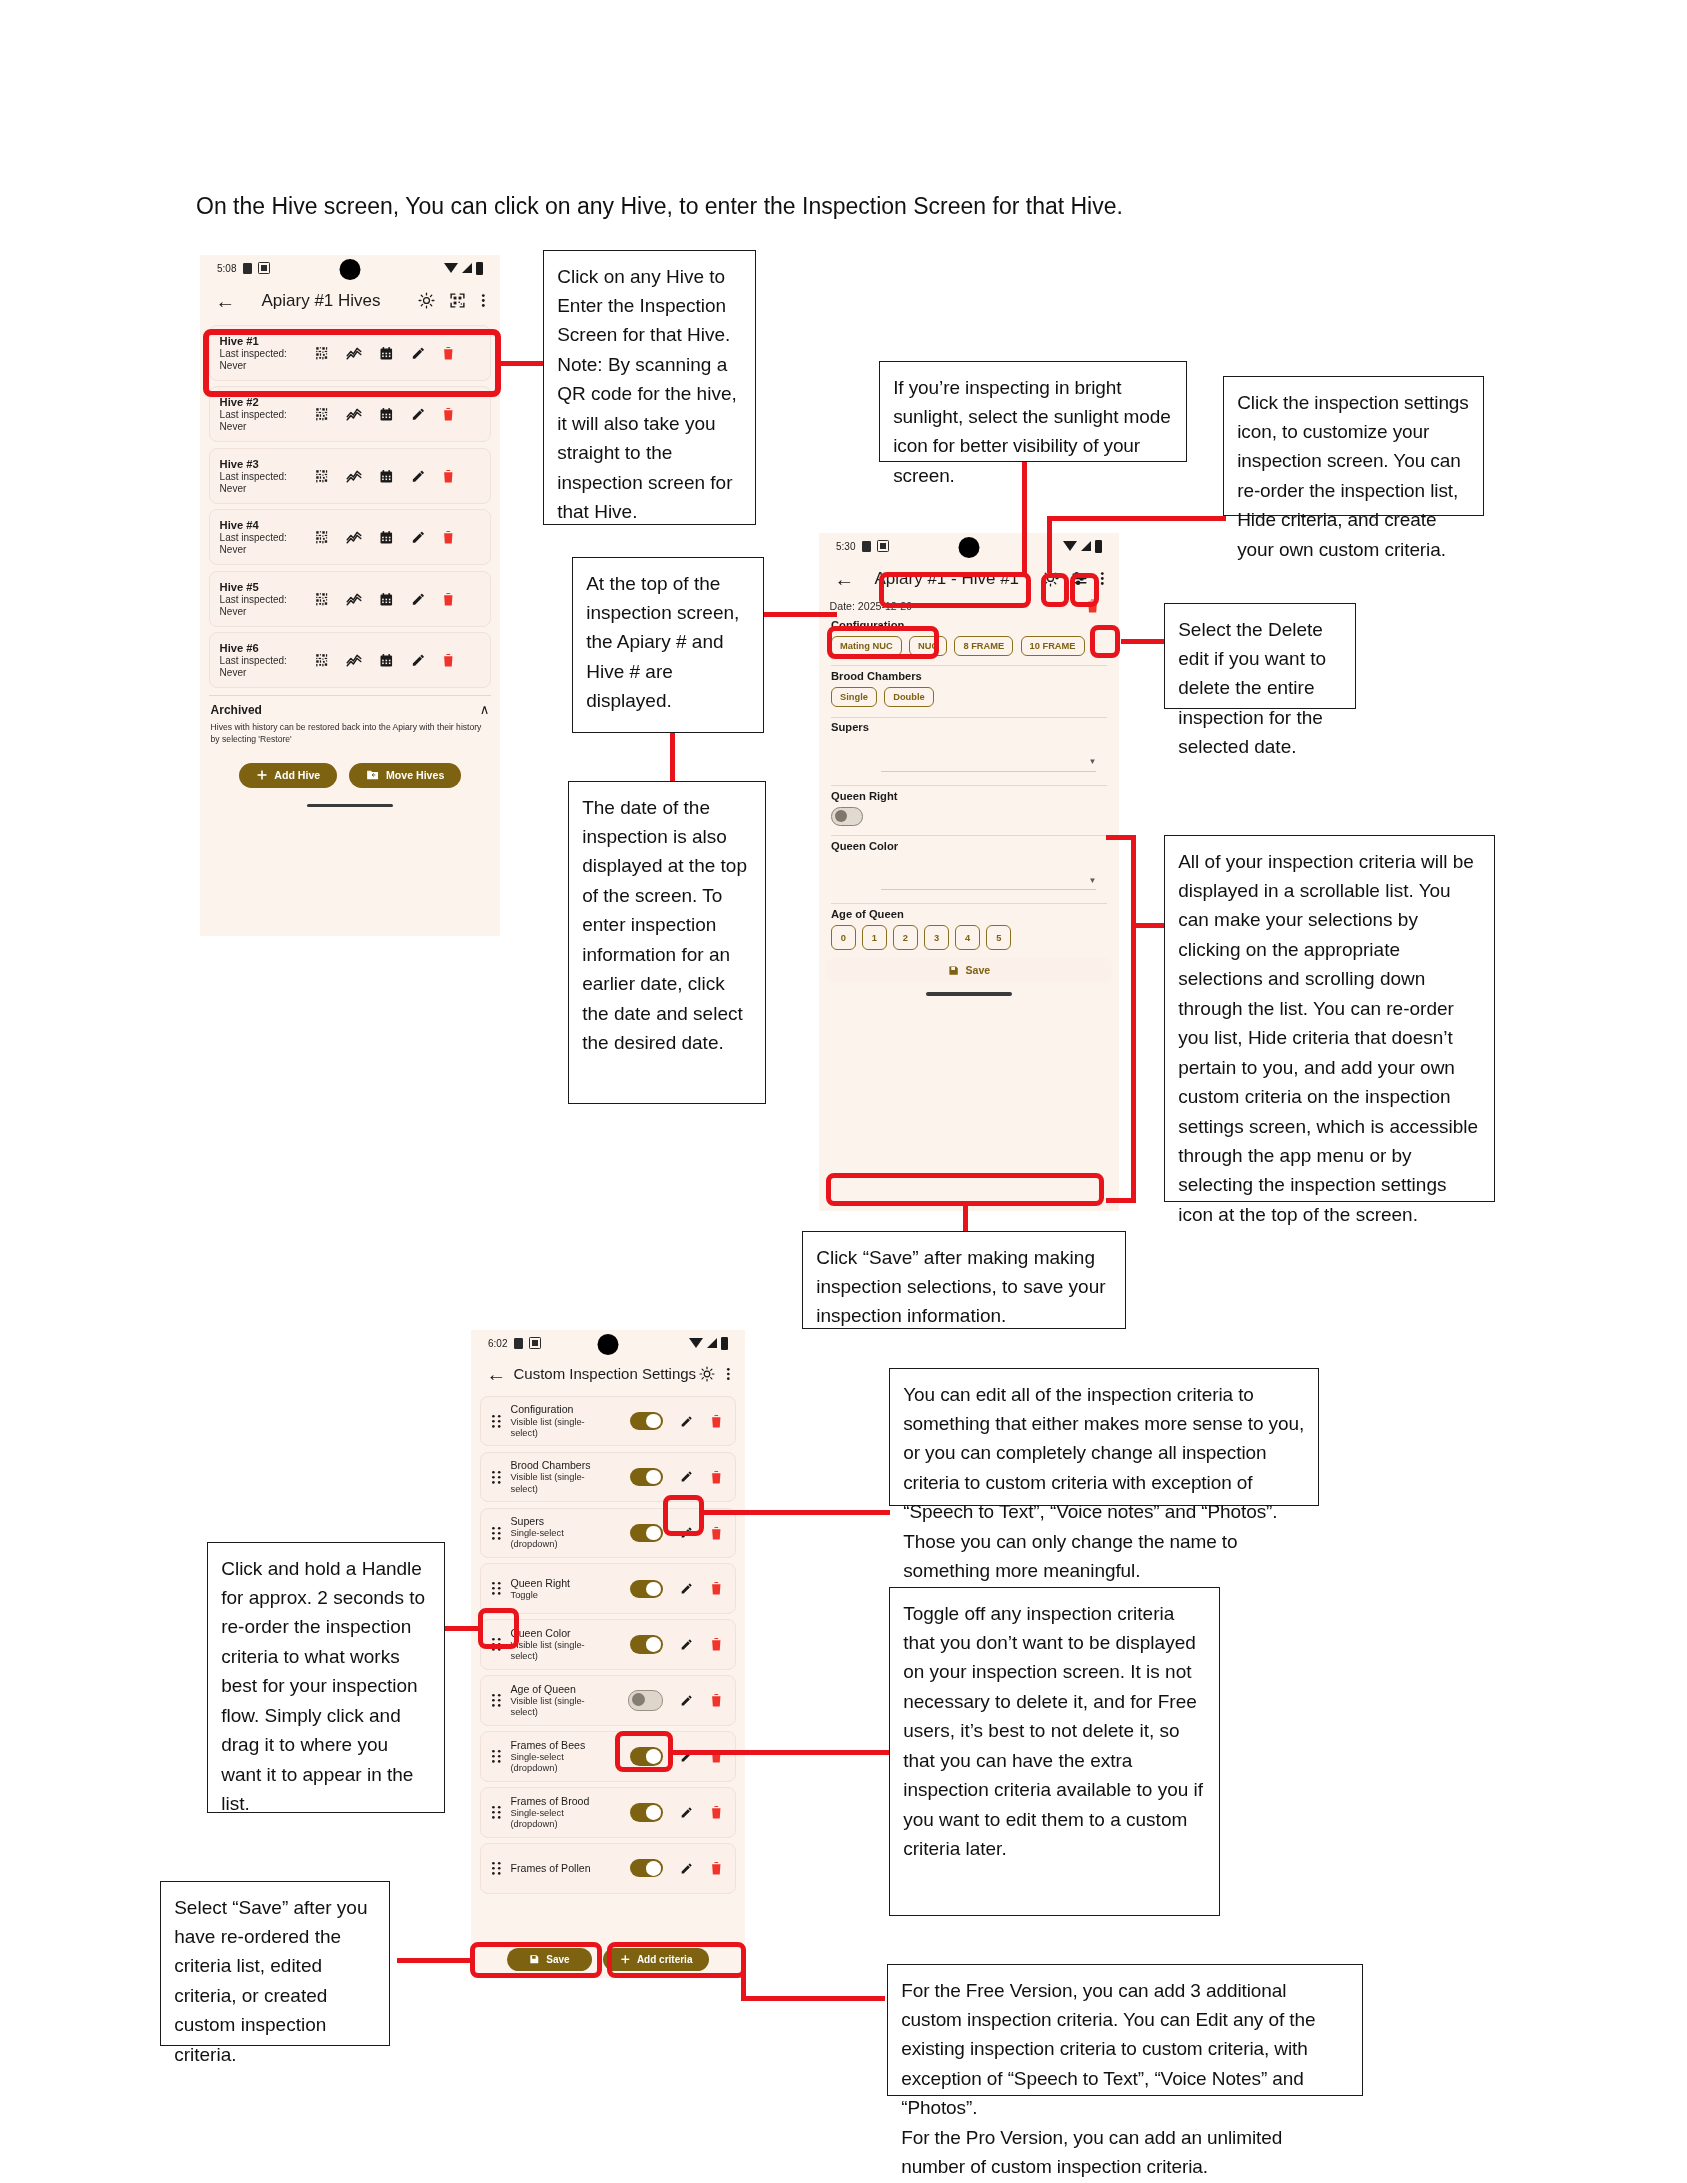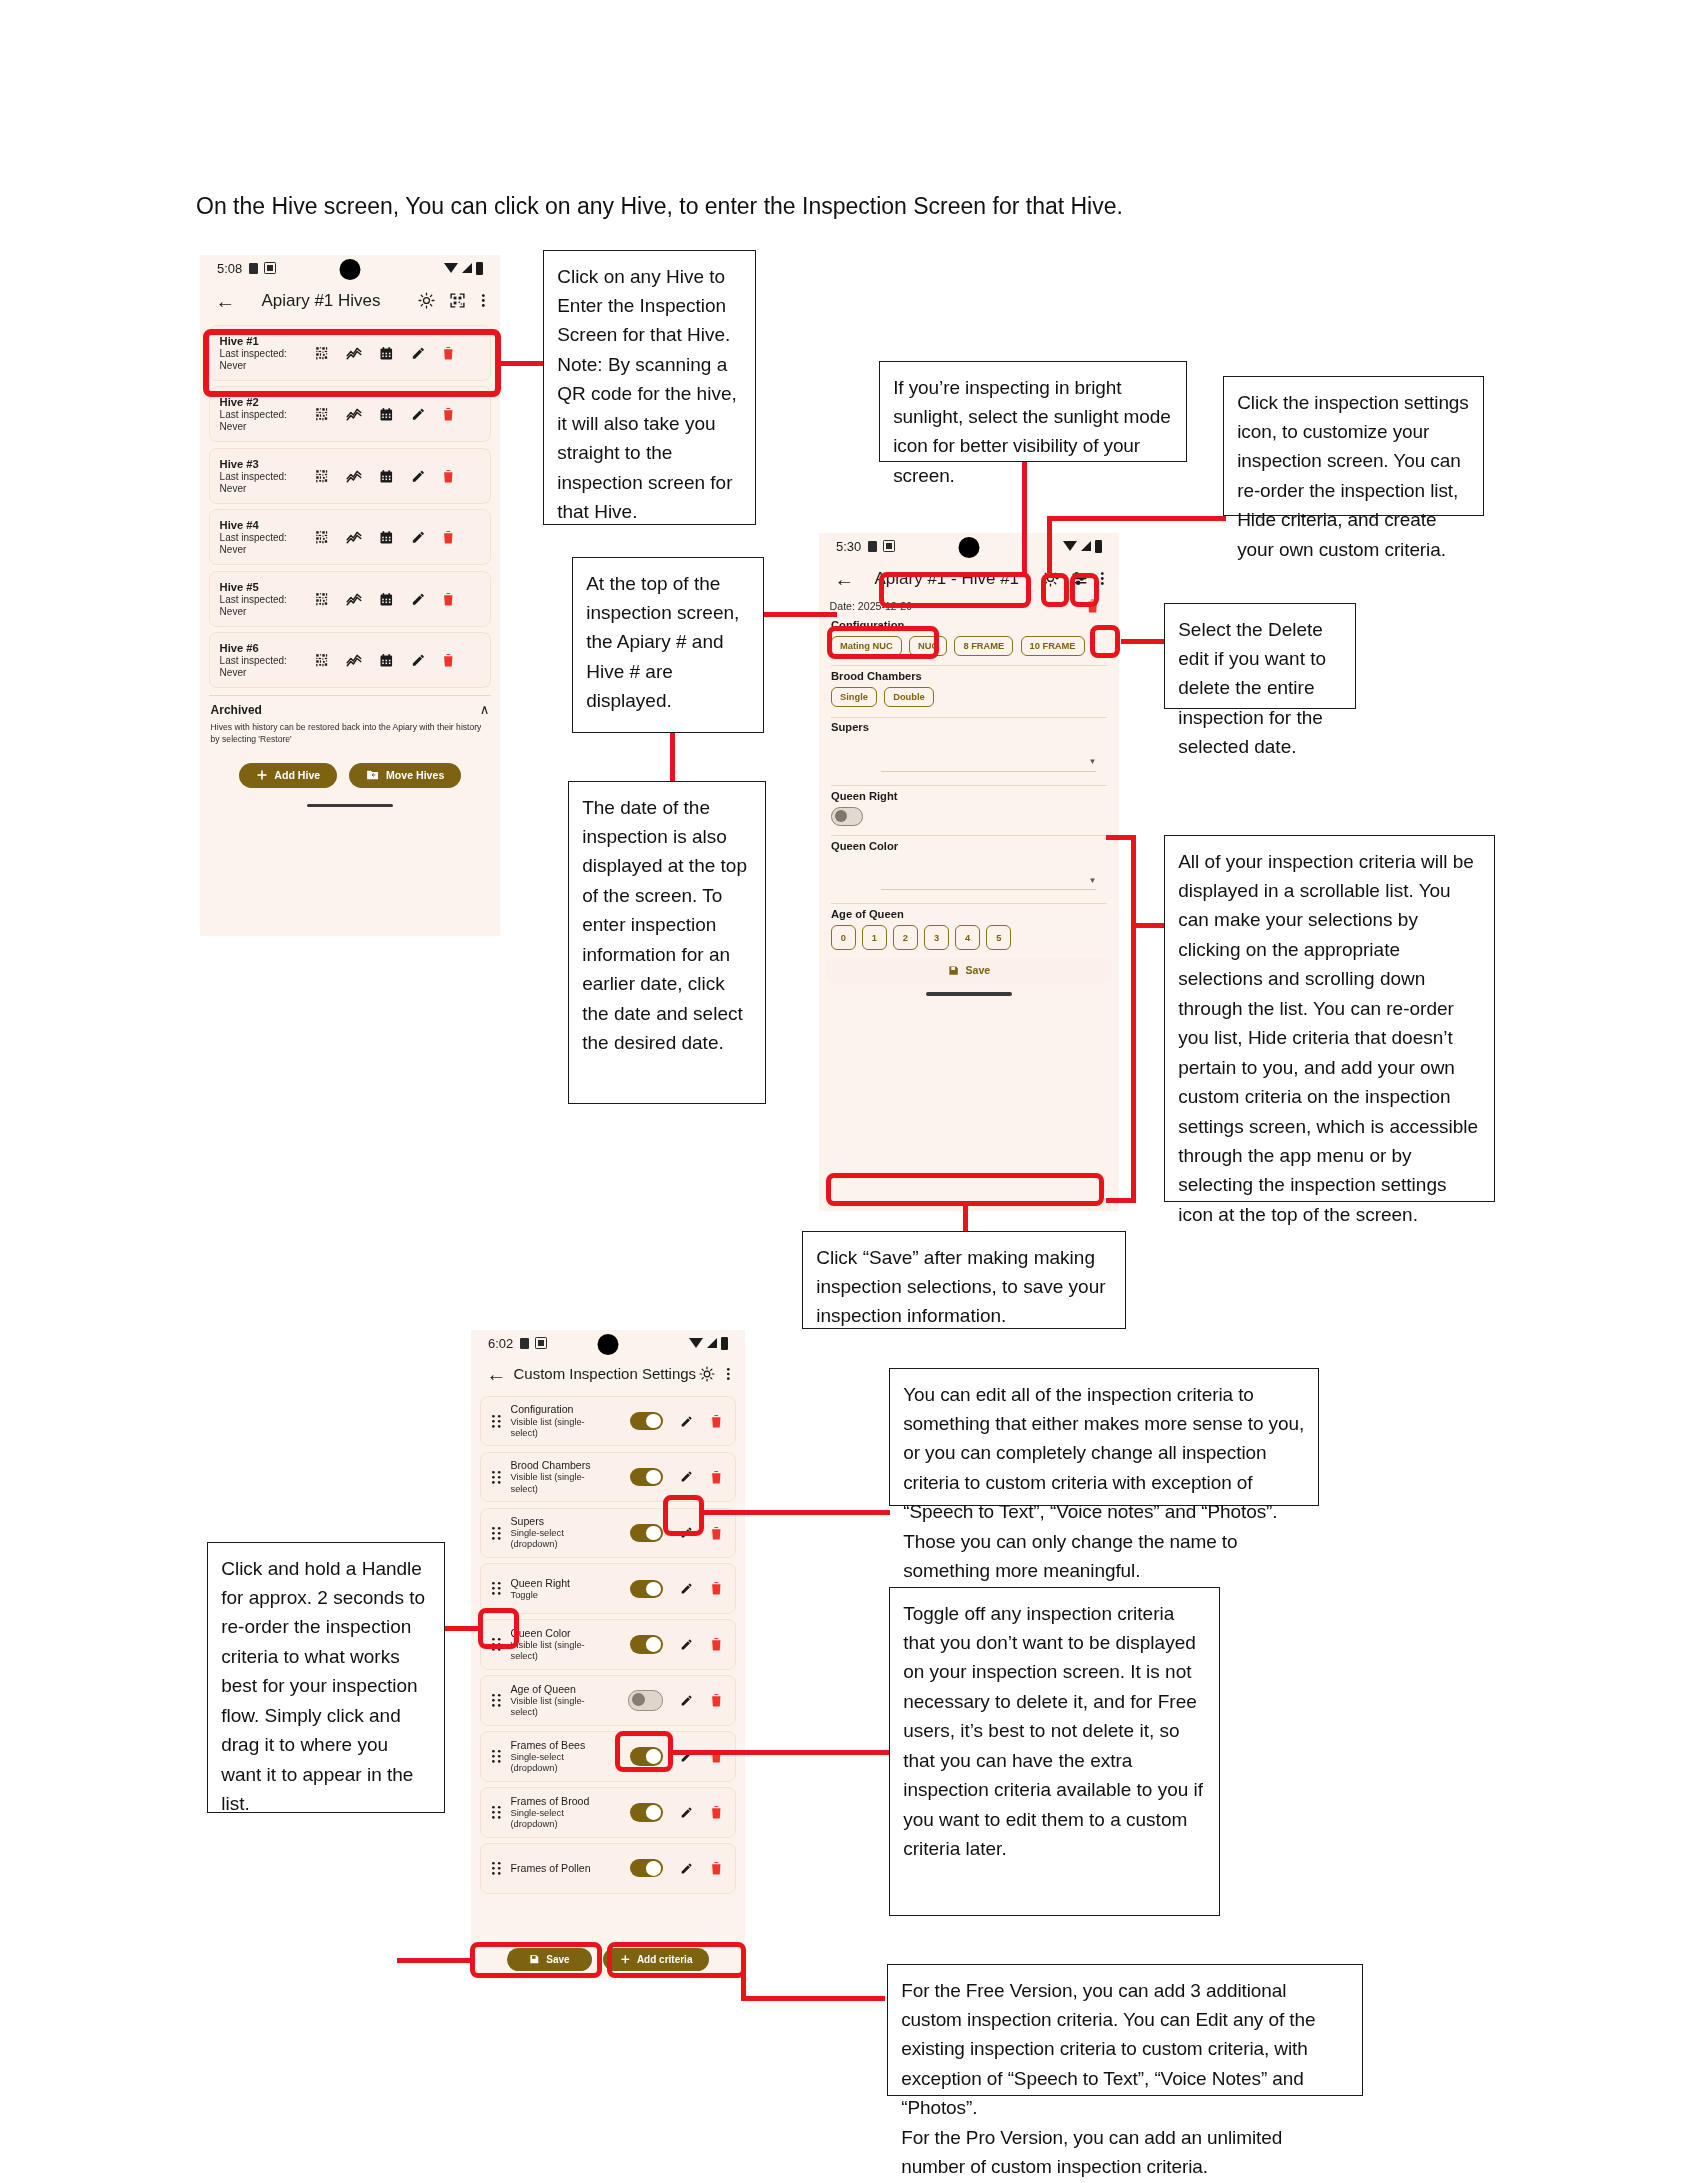--- a/index.html
+++ b/index.html
@@ -16,21 +16,21 @@
   .rline{position:absolute;background:#e8131b;z-index:35;}
 
   
   .rbox{position:absolute;border:6px solid #e8131b;border-radius:8px;z-index:30;box-sizing:border-box;}
   .rbox.thin{border-width:5.3px;}
 
   
   .phone{position:absolute;background:#fdf3ed;z-index:10;overflow:hidden;}
   .statusbar{display:flex;align-items:center;height:26.5px;padding:0 17px;position:relative;
              font-size:13.2px;color:#1b1b1b;font-family:"Liberation Sans",sans-serif;}
-  .sb-time{font-size:13px;}
+  .sb-time{font-size:10px;}
   .sb-icons-left{display:flex;gap:6px;margin-left:6.6px;align-items:center;}
   .sb-right{margin-left:auto;display:flex;gap:4px;align-items:center;}
   .camhole{position:absolute;left:50%;top:4px;transform:translateX(-50%);width:21px;height:21px;border-radius:50%;background:#000;}
   .sq{width:9.3px;height:11.2px;background:#2b2b2b;border-radius:1.3px;display:inline-block;}
   .sq2{width:10px;height:10px;border:1.3px solid #2b2b2b;border-radius:1.3px;display:inline-block;position:relative;}
   .sq2::after{content:"";position:absolute;inset:2px;background:#2b2b2b;}
   .wifi{width:0;height:0;border-left:7.3px solid transparent;border-right:7.3px solid transparent;border-top:10px solid #1b1b1b;}
   .sig{width:0;height:0;border-left:10.6px solid transparent;border-bottom:10.6px solid #1b1b1b;}
   .batt{width:6.6px;height:12.6px;background:#1b1b1b;border-radius:1.3px;}
 
@@ -1058,18 +1058,19 @@
   <div class="rline" style="left:397px;top:1958px;width:77px;height:4.6px;"></div>
   <div class="rline" style="left:741px;top:1960px;width:4.6px;height:41px;"></div>
   <div class="rline" style="left:741px;top:1996px;width:144px;height:4.6px;"></div>
 
   <div class="callout cond" style="left:889px;top:1368px;width:430px;height:138px;">You can edit all of the inspection criteria to something that either makes more sense to you, or you can completely change all inspection criteria to custom criteria with exception of “Speech to Text”, “Voice notes” and “Photos”. Those you can only change the name to something more meaningful.</div>
 
   <div class="callout" style="left:889px;top:1587px;width:331px;height:329px;">Toggle off any inspection criteria that you don’t want to be displayed on your inspection screen. It is not necessary to delete it, and for Free users, it’s best to not delete it, so that you can have the extra inspection criteria available to you if you want to edit them to a custom criteria later.</div>
 
   <div class="callout" style="left:207px;top:1542px;width:238px;height:271px;">Click and hold a Handle for approx. 2 seconds to re-order the inspection criteria to what works best for your inspection flow. Simply click and drag it to where you want it to appear in the list.</div>
 
+  <div class="callout" style="left:160px;top:1881px;width:230px;height:165px;">Select “Save” after you have re-ordered the criteria list, edited criteria, or created custom inspection criteria.</div>
 
   <div class="callout cond" style="left:887px;top:1964px;width:476px;height:132px;white-space:pre-line;">For the Free Version, you can add 3 additional custom inspection criteria. You can Edit any of the existing inspection criteria to custom criteria, with exception of “Speech to Text”, “Voice Notes” and “Photos”.
 For the Pro Version, you can add an unlimited number of custom inspection criteria.</div>
 
 </div>
 
 
 </body></html>

